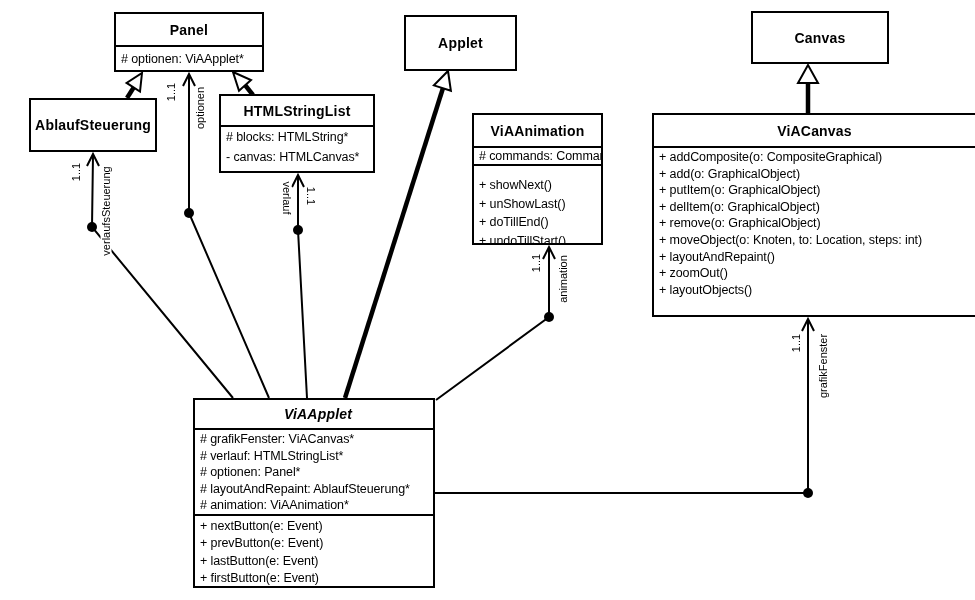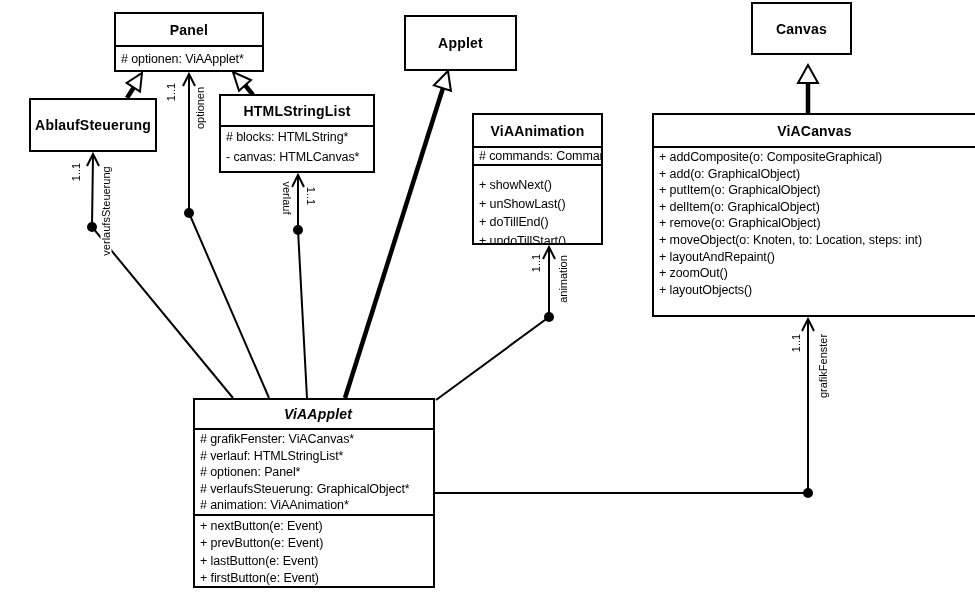--- a/index.html
+++ b/index.html
@@ -117,21 +117,21 @@
       <div class="member" style="line-height:16px"># commands: Command</div>
     </div>
     <div class="compartment" style="padding-top:10px">
       <div class="member" style="line-height:18.5px">+ showNext()</div>
       <div class="member" style="line-height:18.5px">+ unShowLast()</div>
       <div class="member" style="line-height:18.5px">+ doTillEnd()</div>
       <div class="member" style="line-height:18.5px">+ undoTillStart()</div>
     </div>
   </div>
 
-  <div class="class-box" style="left:751px;top:2px;width:101px;height:53px">
+  <div class="class-box" style="left:751px;top:11px;width:138px;height:53px">
     <div class="class-title" style="flex:1">Canvas</div>
   </div>
 
   <div class="class-box" style="left:652px;top:113px;width:325px;height:204px">
     <div class="class-title with-sep" style="height:31px">ViACanvas</div>
     <div class="compartment" style="padding-top:1px">
       <div class="member" style="line-height:16.6px">+ addComposite(o: CompositeGraphical)</div>
       <div class="member" style="line-height:16.6px">+ add(o: GraphicalObject)</div>
       <div class="member" style="line-height:16.6px">+ putItem(o: GraphicalObject)</div>
       <div class="member" style="line-height:16.6px">+ delItem(o: GraphicalObject)</div>
@@ -142,21 +142,21 @@
       <div class="member" style="line-height:16.6px">+ layoutObjects()</div>
     </div>
   </div>
 
   <div class="class-box" style="left:193px;top:398px;width:242px;height:190px">
     <div class="class-title with-sep italic" style="height:28px">ViAApplet</div>
     <div class="compartment with-sep" style="flex:0 0 auto;padding-top:1px">
       <div class="member" style="line-height:16.6px"># grafikFenster: ViACanvas*</div>
       <div class="member" style="line-height:16.6px"># verlauf: HTMLStringList*</div>
       <div class="member" style="line-height:16.6px"># optionen: Panel*</div>
-      <div class="member" style="line-height:16.6px"># verlaufsSteuerung: GraphicalObject*</div>
+      <div class="member" style="line-height:16.6px"># layoutAndRepaint: AblaufSteuerung*</div>
       <div class="member" style="line-height:16.6px"># animation: ViAAnimation*</div>
     </div>
     <div class="compartment" style="padding-top:2px">
       <div class="member" style="line-height:17.5px">+ nextButton(e: Event)</div>
       <div class="member" style="line-height:17.5px">+ prevButton(e: Event)</div>
       <div class="member" style="line-height:17.5px">+ lastButton(e: Event)</div>
       <div class="member" style="line-height:17.5px">+ firstButton(e: Event)</div>
     </div>
   </div>
 

